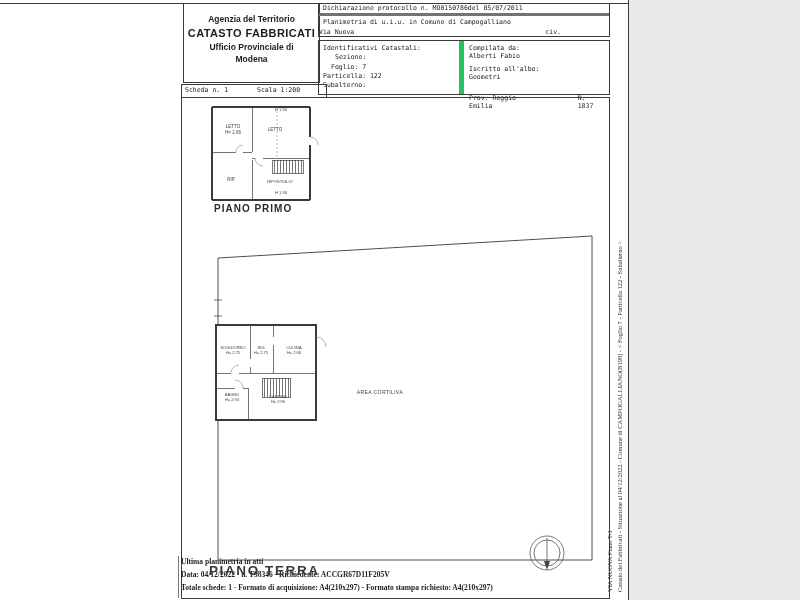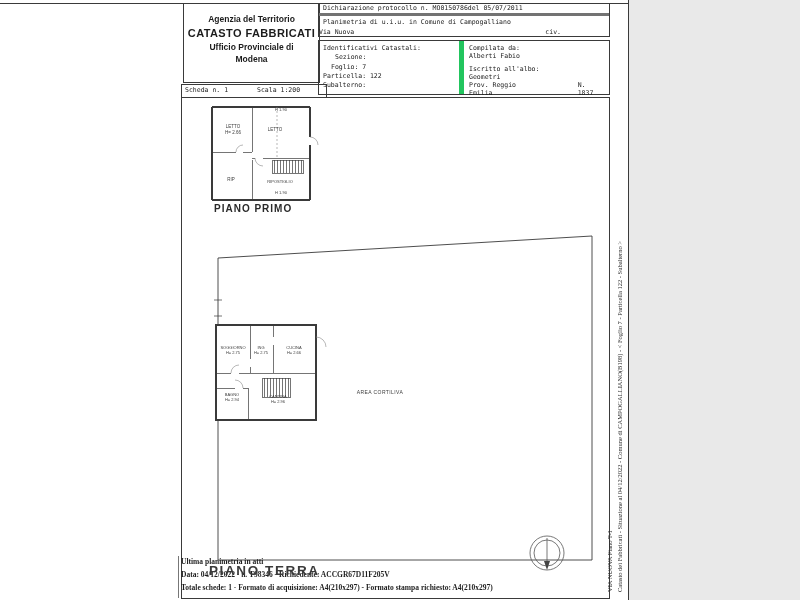--- a/index.html
+++ b/index.html
@@ -23,21 +23,21 @@
   .decl-row2{height:11px;line-height:12px;padding-left:4px;}
   .decl-row3{height:11px;line-height:11px;display:flex;justify-content:space-between;}
   .decl-civ{padding-right:48px;}
   .ident-box{left:318px;top:40px;width:290px;height:53px;border:1px solid #3a3a3a;display:flex;
              font-size:6.5px;color:#1c1c1c;}
   .ident-left{width:136px;border-right:5px solid #22c55e;padding:3px 0 0 4px;line-height:9.3px;}
   .ident-ind1{padding-left:12px;}
   .ident-ind2{padding-left:8px;}
   .ident-right{flex:1;padding:3px 0 0 5px;line-height:8px;}
   .ident-gap{height:5px;}
-  .prov-row{display:flex;justify-content:space-between;padding-right:9px;margin-top:0;gap:48px;}
+  .prov-row{display:flex;justify-content:space-between;padding-right:9px;margin-top:13px;gap:48px;}
   .scheda-bar{left:181px;top:84px;width:144px;height:12px;border:1px solid #3a3a3a;
               font-size:6.5px;line-height:11px;display:flex;color:#1c1c1c;}
   .scheda-n{padding-left:3px;width:72px;}
   
   .frame{left:181px;top:97px;width:427px;height:500px;border:1px solid #3a3a3a;}
   .plan-svg{left:181px;top:97px;}
   .tickline{left:178px;top:556px;width:1px;height:42px;background:#777;}
   
   .room{position:absolute;text-align:center;color:#3c3c3c;line-height:1.35;}
   .f45{font-size:4.5px;}

